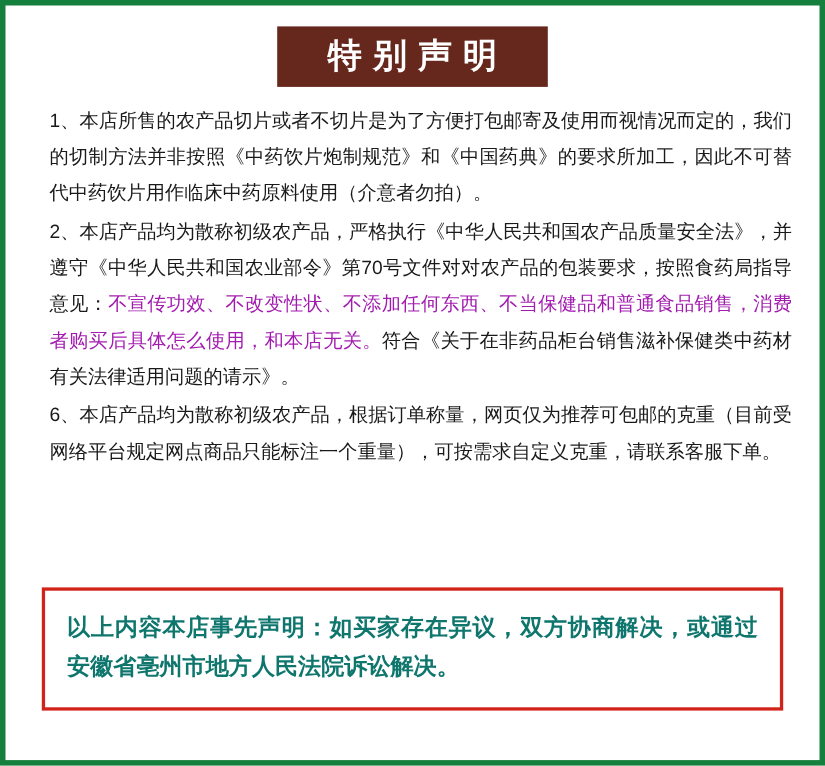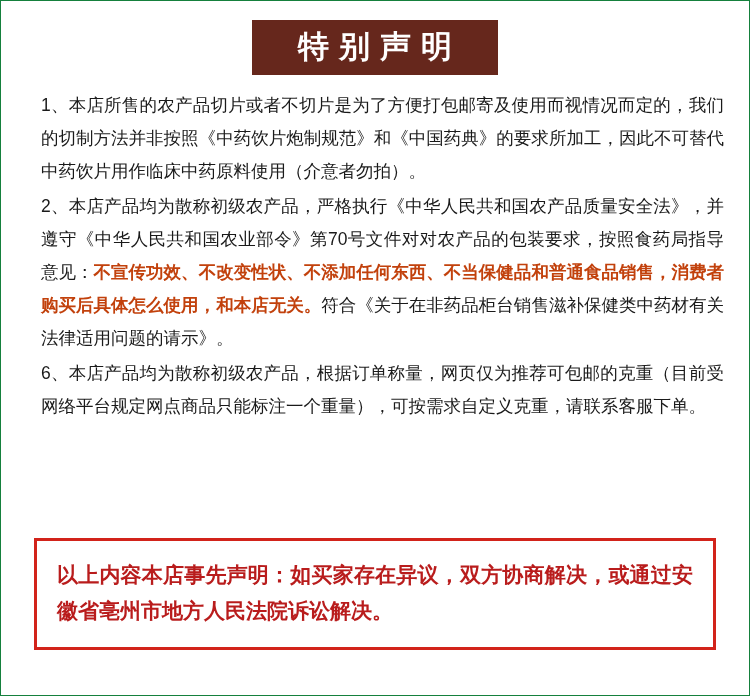--- a/index.html
+++ b/index.html
@@ -10,21 +10,21 @@
     width: 750px;
     height: 696px;
     background: #ffffff;
     font-family: "Liberation Sans", sans-serif;
   }
   .page {
     position: relative;
     width: 750px;
     height: 696px;
     box-sizing: border-box;
-    border: 1px solid #15803d;
+    border: 5px solid #15803d;
     background: #ffffff;
     overflow: hidden;
   }
   .inner {
     position: absolute;
     left: 7px;
     top: 7px;
     right: 7px;
     bottom: 7px;
     background: #ffffff;
@@ -52,34 +52,34 @@
     font-size: 17.5px;
     line-height: 33px;
     font-family: "Liberation Sans", sans-serif;
   }
   .para {
     margin: 0 0 2px 15px;
     text-align: justify;
     text-justify: inter-ideograph;
   }
   .red {
-    color: #c2410c;
-    font-weight: bold;
+    color: #a21caf;
+    font-weight: normal;
   }
   .footer-box {
     position: absolute;
     left: 26px;
     right: 26px;
     bottom: 38px;
     border: 3px solid #d2231a;
     padding: 16px 20px 18px 20px;
     box-sizing: border-box;
   }
   .footer-text {
-    color: #b91c1c;
+    color: #0f766e;
     font-size: 21px;
     font-weight: bold;
     line-height: 36px;
     margin: 0;
     text-align: justify;
     text-justify: inter-ideograph;
     font-family: "Liberation Sans", sans-serif;
   }
 </style>
 </head>

